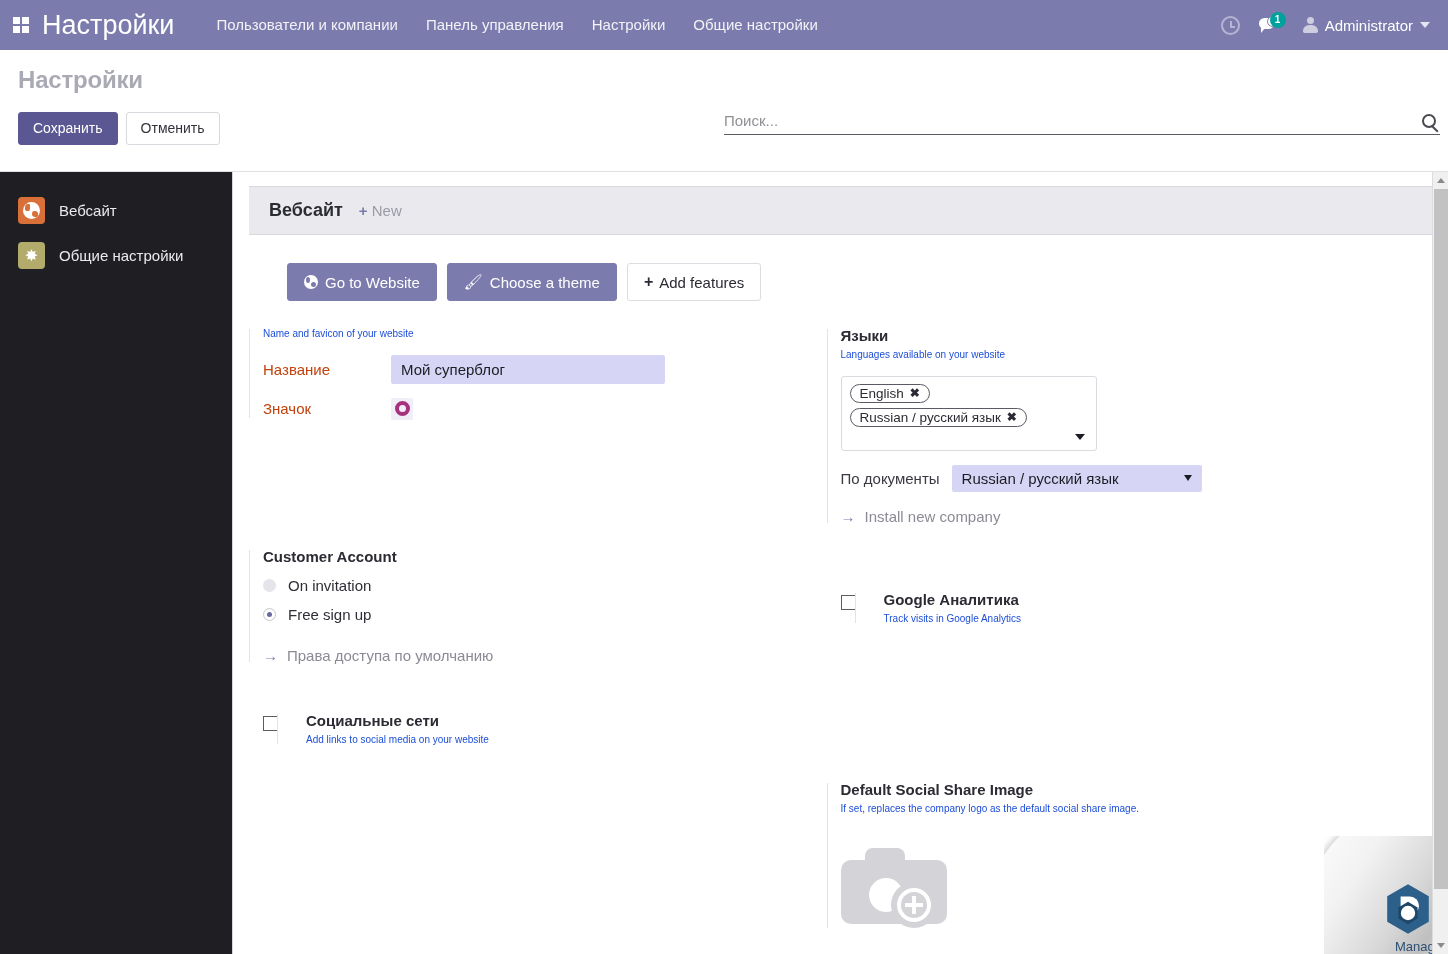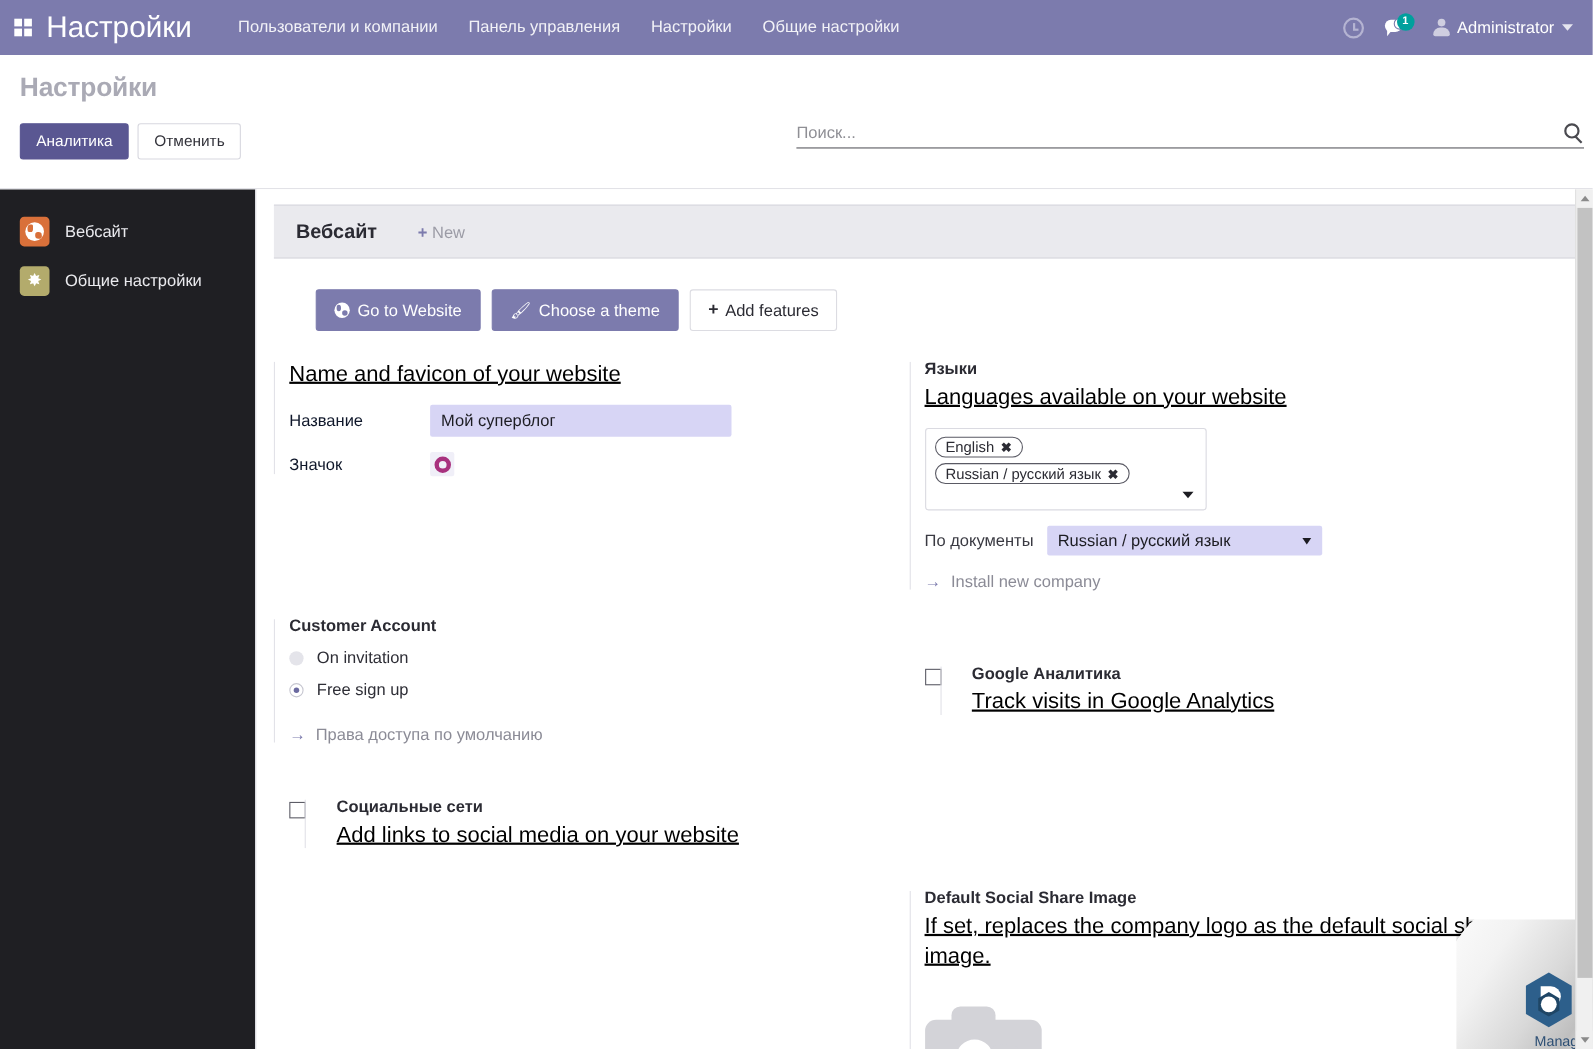--- a/index.html
+++ b/index.html
@@ -99,21 +99,21 @@
   .btn {
     font-size: 14px; padding: 7px 14px; border-radius: 3px;
     cursor: pointer; border: 1px solid transparent; line-height: 1.2;
     font-family: "Liberation Sans", sans-serif;
   }
   .btn-primary { background: #5a5792; color: #ffffff; border-color: #5a5792; }
   .btn-default { background: #ffffff; color: #32323a; border-color: #d8d8df; }
   .searchview {
     position: absolute; left: 724px; top: 62px; right: 8px;
     border-bottom: 1px solid #5a5a60;
-    display: flex; align-items: flex-start; padding-bottom: 5px;
+    display: flex; align-items: center; padding-bottom: 5px;
   }
   .searchview input {
     border: none; outline: none; flex: 1;
     font-size: 15px; color: #444; background: transparent;
     font-family: "Liberation Sans", sans-serif;
   }
   .searchview input::placeholder { color: #8f8f95; }
   .search-ico {
     width: 14px; height: 14px; border: 2px solid #4a4a50;
     border-radius: 50%; position: relative; margin-right: 4px; cursor: pointer;
@@ -161,21 +161,21 @@
   .content {
     flex: 1; background: #ffffff; position: relative;
     overflow: hidden; border-left: 1px solid #d6d6dc;
   }
   .sheet-header {
     background: #eaeaee; border-top: 1px solid #d8d8de; border-bottom: 1px solid #d8d8de;
     padding: 13px 20px; display: flex; align-items: baseline; gap: 16px;
     margin: 14px 16px 0 16px;
   }
   .sheet-title { font-size: 18px; font-weight: bold; color: #2b2b33; }
-  .new-link { font-size: 15px; color: #9b9ba5; cursor: pointer; margin-left: 21px; }
+  .new-link { font-size: 15px; color: #9b9ba5; cursor: pointer; }
   .new-link b { color: #7c7bad; font-weight: bold; }
 
   .sheet { padding: 28px 44px 0 16px; }
   .action-row { display: flex; gap: 10px; margin: 0 0 26px 38px; }
   .btn-wide { font-size: 15px; padding: 9px 16px; border-radius: 3px; cursor: pointer; }
   .btn-purple {
     background: #7c7bad; border: 1px solid #7c7bad; color: #ffffff;
     display: flex; align-items: center; gap: 7px;
   }
   .btn-white {
@@ -208,24 +208,24 @@
   .block-rule {
     position: absolute; left: 0; top: 2px; bottom: 2px;
     width: 1px; background: #e2e2e8;
   }
   .chk {
     width: 15px; height: 15px; border: 1px solid #5c5c66;
     background: #ffffff; flex: 0 0 15px; margin-top: 4px; cursor: pointer;
   }
   .block-body { flex: 1; }
   .block-title { font-size: 15px; font-weight: bold; color: #2b2b33; margin-bottom: 4px; }
-  .block-desc { font-size: 20px; color: #000000; line-height: 1.35; text-decoration: underline; }
+  .block-desc { font-size: 10px; color: #1d4ed8; line-height: 1.35; }
 
   .field-row { display: flex; align-items: center; margin-top: 14px; }
-  .field-label { font-size: 15px; color: #0f172a; width: 128px; flex: 0 0 128px; }
+  .field-label { font-size: 15px; color: #c2410c; width: 128px; flex: 0 0 128px; }
   .field-input {
     background: #d7d5f5; border: none; outline: none;
     padding: 6px 10px; font-size: 15px; color: #1c1c22;
     width: 274px; font-family: "Liberation Sans", sans-serif;
     border-radius: 2px;
   }
   .favicon-box {
     width: 22px; height: 22px; background: #f0eff8;
     display: flex; align-items: center; justify-content: center;
     border-radius: 2px; cursor: pointer;
@@ -395,21 +395,21 @@
       <span class="user-avatar"></span>
       <span>Administrator</span>
       <span class="caret-down"></span>
     </div>
   </div>
 </div>
 
 <div class="control-panel">
   <div class="cp-title">Настройки</div>
   <div class="cp-buttons">
-    <button class="btn btn-primary">Аналитика</button>
+    <button class="btn btn-primary">Сохранить</button>
     <button class="btn btn-default">Отменить</button>
   </div>
   <div class="searchview">
     <input type="text" placeholder="Поиск..." style="">
     <span class="search-ico"></span>
   </div>
 </div>
 
 <div class="page-body">
 

